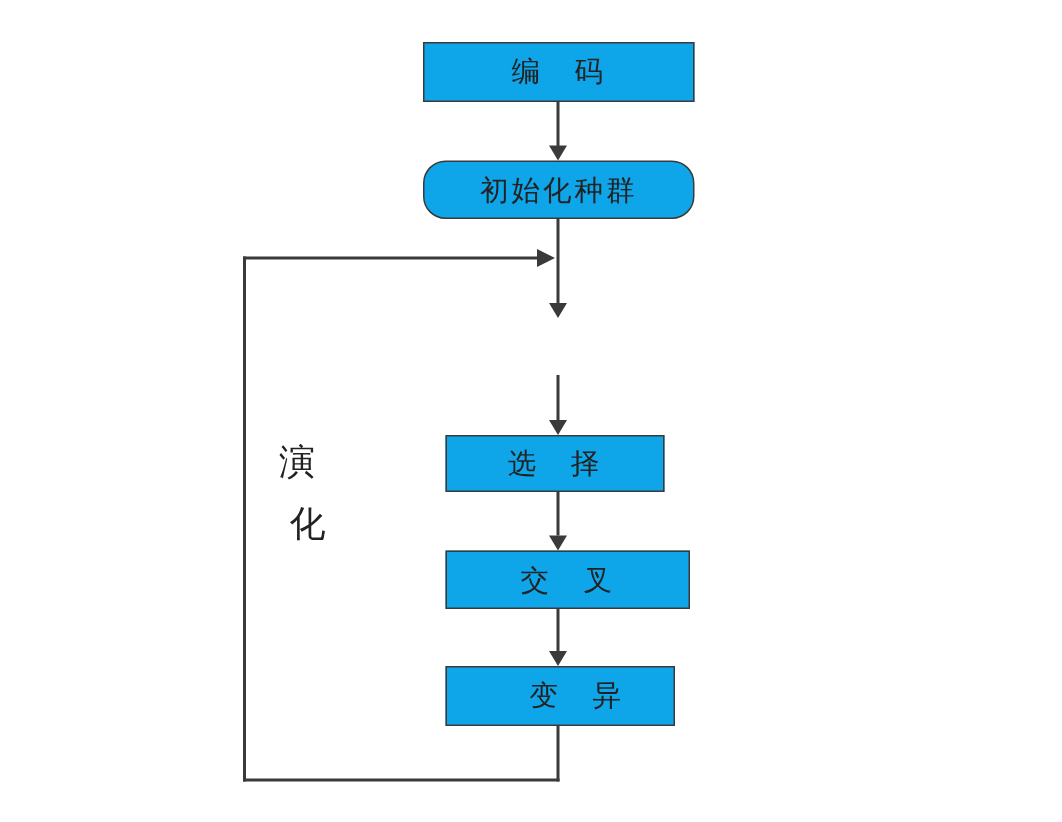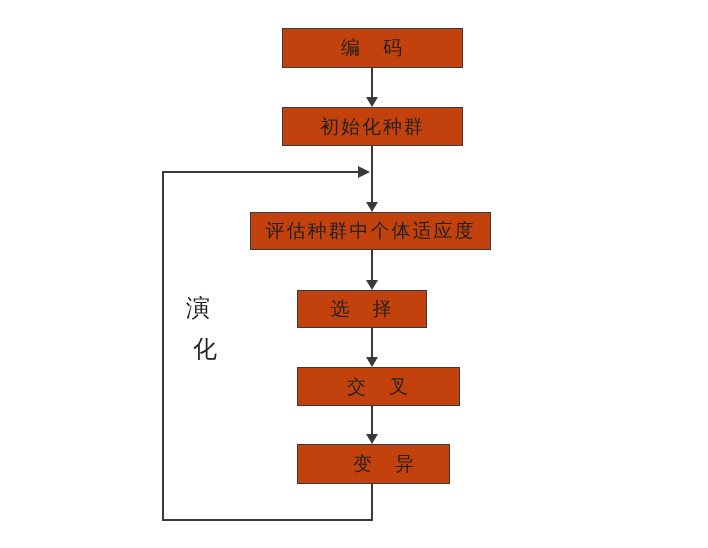--- a/index.html
+++ b/index.html
@@ -11,21 +11,21 @@
   #canvas {
     position: relative;
     width: 708px;
     height: 548px;
     background: #ffffff;
     overflow: hidden;
   }
   .node {
     position: absolute;
     border: 1.5px solid #3a3a3a;
-    background: #c2410c;
+    background: #0ea5e9;
     display: flex;
     align-items: center;
     justify-content: center;
     font-size: 19px;
     color: #222222;
     letter-spacing: 2px;
     box-sizing: border-box;
     white-space: nowrap;
   }
   .vline, .hline {
@@ -49,36 +49,35 @@
     border-left: 12px solid #3a3a3a;
   }
   .loop-char {
     position: absolute;
     font-size: 24px;
     color: #222222;
   }
 
   
   #node-encode   { left: 282px; top: 28px;  width: 181px; height: 40px; }
-  #node-init     { left: 282px; top: 107px; width: 181px; height: 39px; }
+  #node-init     { left: 282px; top: 107px; width: 181px; height: 39px; border-radius: 15px; }
   #node-evaluate { left: 250px; top: 212px; width: 241px; height: 38px; }
-  #node-select   { left: 297px; top: 290px; width: 130px; height: 38px; }
+  #node-select   { left: 297px; top: 290px; width: 146px; height: 38px; }
   #node-cross    { left: 297px; top: 367px; width: 163px; height: 39px; }
   #node-mutate   { left: 297px; top: 444px; width: 153px; height: 40px; padding-left: 22px; }
 </style>
 </head>
 <body>
 
 <div id="canvas">
 
   <div class="node" id="node-encode">编　码</div>
 
   <div class="node" id="node-init">初始化种群</div>
 
-  <div class="node" id="node-evaluate">评估种群中个体适应度</div>
 
   <div class="node" id="node-select">选　择</div>
 
   <div class="node" id="node-cross">交　叉</div>
 
   <div class="node" id="node-mutate">变　异</div>
 
   <div class="vline" style="left:371px; top:68px;  height:31px;"></div>
   <div class="arrow-down" style="left:366px; top:97px;"></div>
 

